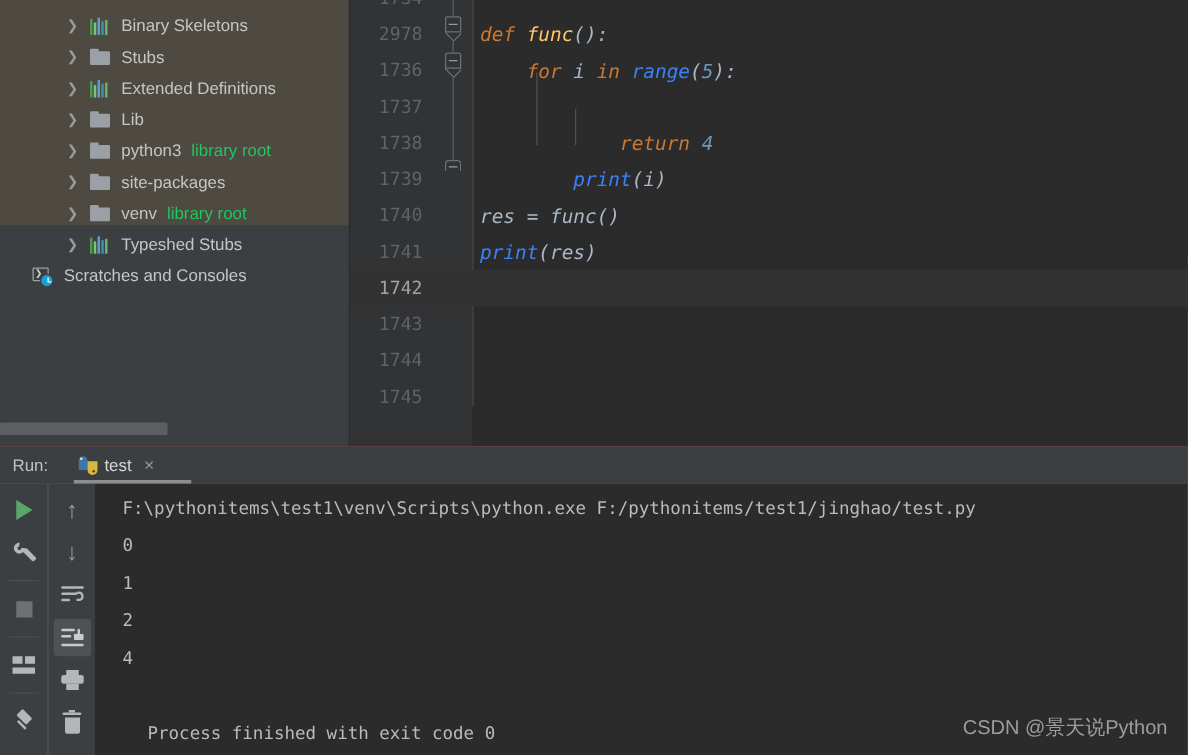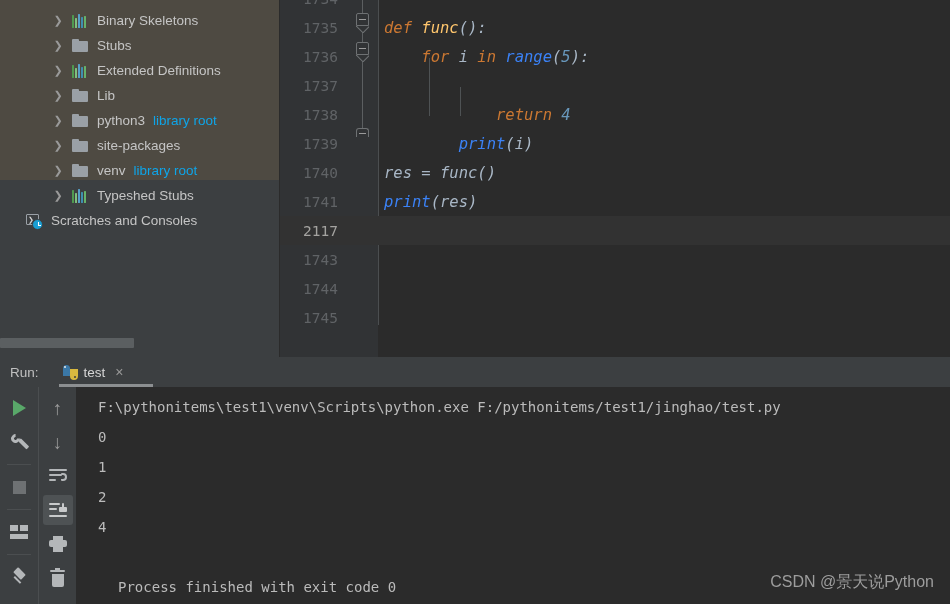--- a/index.html
+++ b/index.html
@@ -51,21 +51,21 @@
     display: flex; align-items: center; justify-content: center;
     color: #9a9a9a; font-size: 11px;
   }
   .tree-row .row-icon {
     width: 18px; height: 16px;
     margin-right: 7px; margin-left: 22px;
     flex: 0 0 18px;
     position: relative;
   }
   .tree-label { color: #c5c5c5; font-size: 13.5px; text-align: center; }
-  .tree-hint { color: #0ea5e9; font-size: 13.5px; margin-left: 8px; }
+  .tree-hint { color: #22c55e; font-size: 13.5px; margin-left: 8px; }
 
   
   .ic-folder { display:block; width:16px; height:13px; position:relative; top:1px; }
   .ic-folder .tab {
     position:absolute; left:0; top:0; width:7px; height:3px;
     background:#9aa0a6; border-radius:1px 1px 0 0;
   }
   .ic-folder .body {
     position:absolute; left:0; top:2px; width:16px; height:11px;
     background:#9aa0a6; border-radius:1px;
@@ -453,21 +453,21 @@
       <div id="gutter-sep"></div>
       <div id="code-surface">
         <div class="indent-guide" style="left:50px; top:58px; height:58px;"></div>
         <div class="indent-guide" style="left:81px; top:87px; height:29px;"></div>
       </div>
       <div id="editor-lines">
           <div class="ed-line" style="top: -16px;">
             <span class="ln">1734</span>
           </div>
           <div class="ed-line" style="top: 13px;">
-            <span class="ln">1735</span>
+            <span class="ln">2978</span>
             <span class="code"><span class="t-kw">def </span><span class="t-fn">func</span><span class="t-pl">():</span></span>
           </div>
           <div class="ed-line" style="top: 42px;">
             <span class="ln">1736</span>
             <span class="code"><span class="t-pl">    </span><span class="t-kw">for </span><span class="t-var">i </span><span class="t-kw">in </span><span class="t-bi">range</span><span class="t-pl">(</span><span class="t-num">5</span><span class="t-pl">):</span></span>
           </div>
           <div class="ed-line" style="top: 71px;">
             <span class="ln">1737</span>
           </div>
           <div class="ed-line" style="top: 100px;">
@@ -480,21 +480,21 @@
           </div>
           <div class="ed-line" style="top: 158px;">
             <span class="ln">1740</span>
             <span class="code"><span class="t-var">res = </span><span class="t-pl">func</span><span class="t-pl">()</span></span>
           </div>
           <div class="ed-line" style="top: 187px;">
             <span class="ln">1741</span>
             <span class="code"><span class="t-bi">print</span><span class="t-pl">(res)</span></span>
           </div>
           <div class="ed-line current" style="top: 216px;">
-            <span class="ln">2117</span>
+            <span class="ln">1742</span>
             <span class="code"></span>
           </div>
           <div class="ed-line" style="top: 245px;">
             <span class="ln">1743</span>
             <span class="code"></span>
           </div>
           <div class="ed-line" style="top: 274px;">
             <span class="ln">1744</span>
             <span class="code"></span>
           </div>

